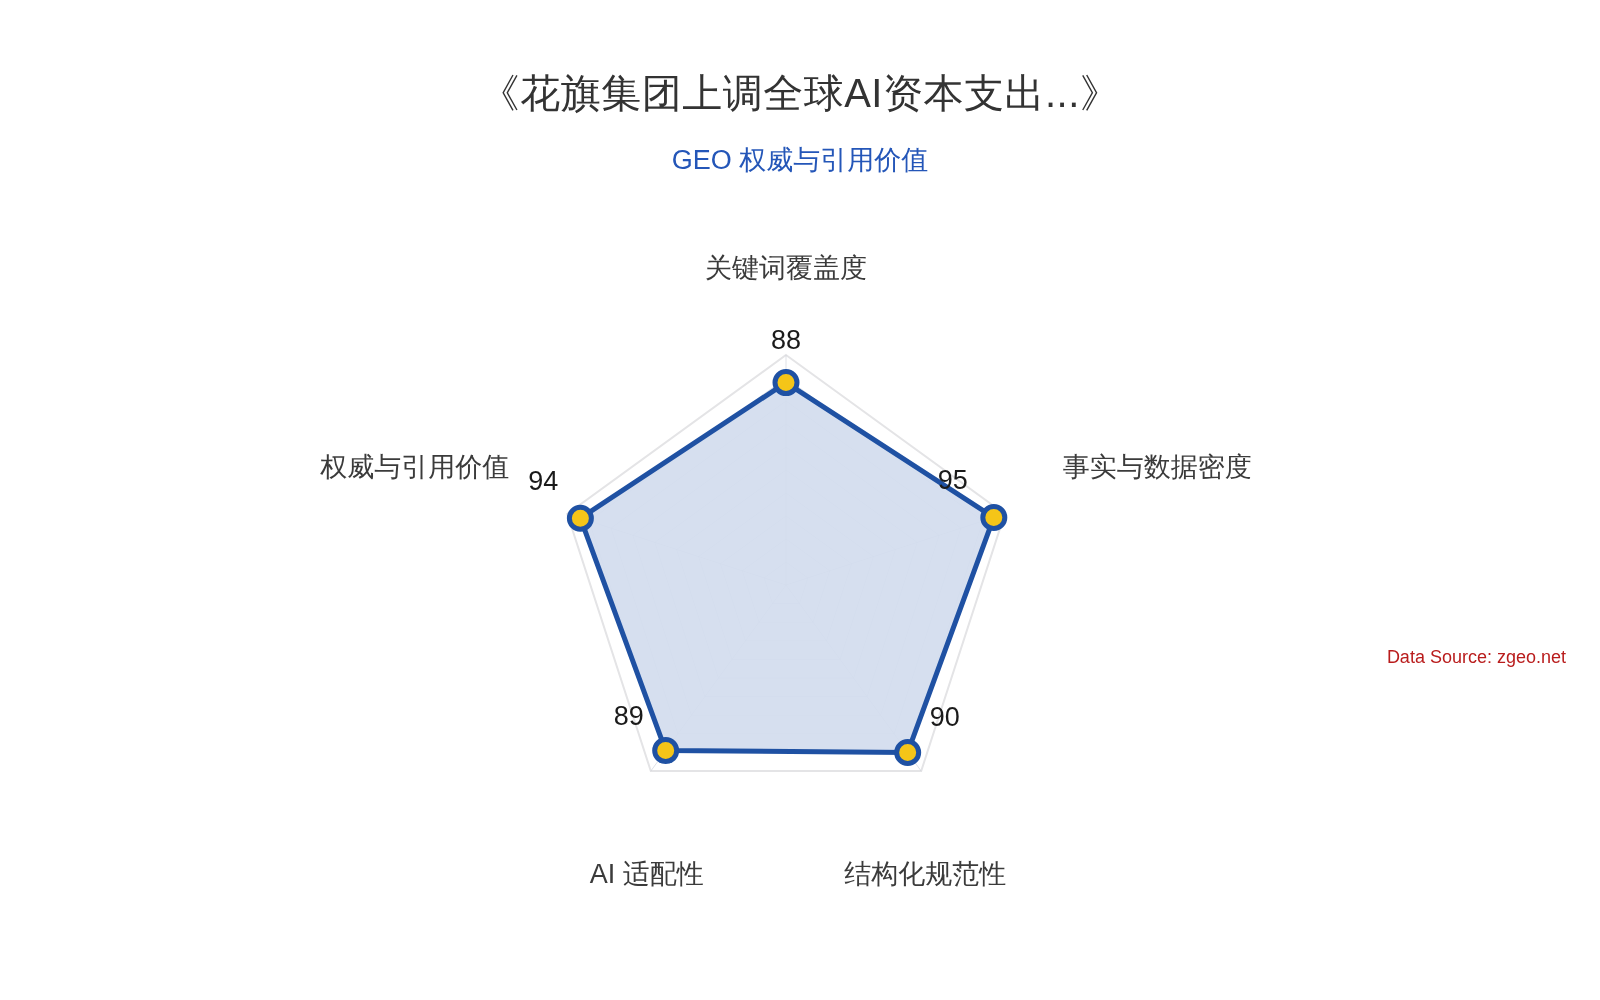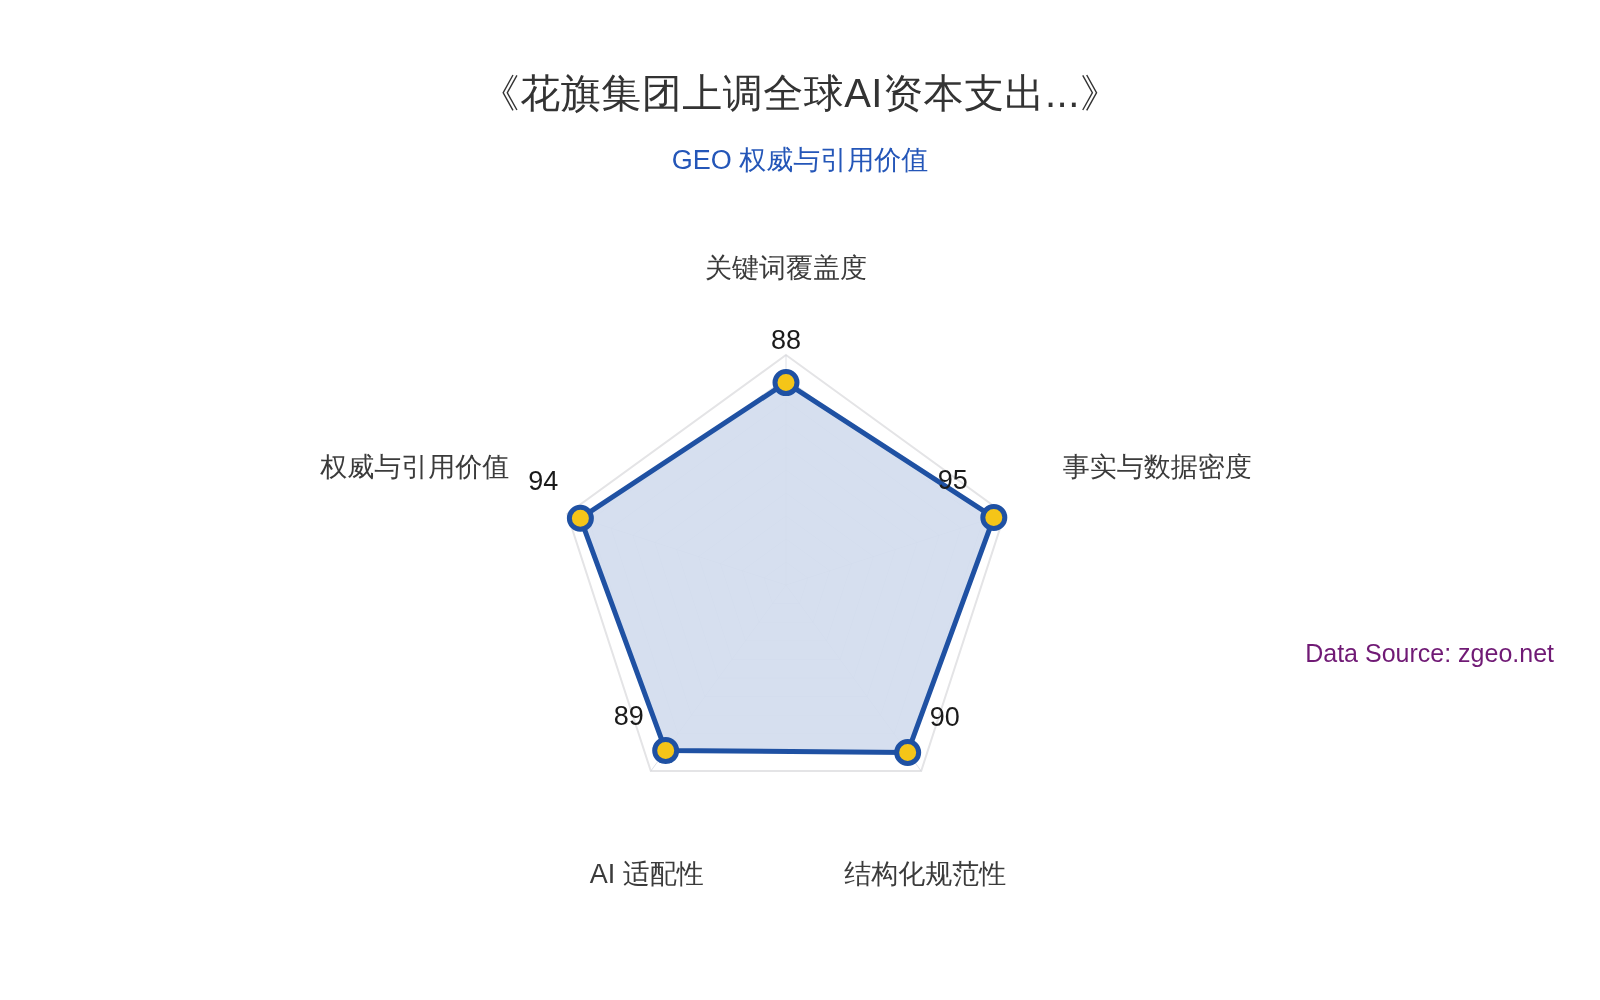--- a/index.html
+++ b/index.html
@@ -37,24 +37,24 @@
     left: 0;
     width: 1600px;
     text-align: center;
     font-size: 27px;
     font-weight: 400;
     color: #2456b8;
     white-space: nowrap;
   }
   .footer {
     position: absolute;
-    right: 46px;
+    right: 34px;
     bottom: 52px;
-    font-size: 25px;
-    color: #701a75;
+    font-size: 18px;
+    color: #b91c1c;
     white-space: nowrap;
   }
   svg.radar {
     position: absolute;
     left: 0;
     top: 0;
     width: 1600px;
     height: 1000px;
     display: block;
   }

